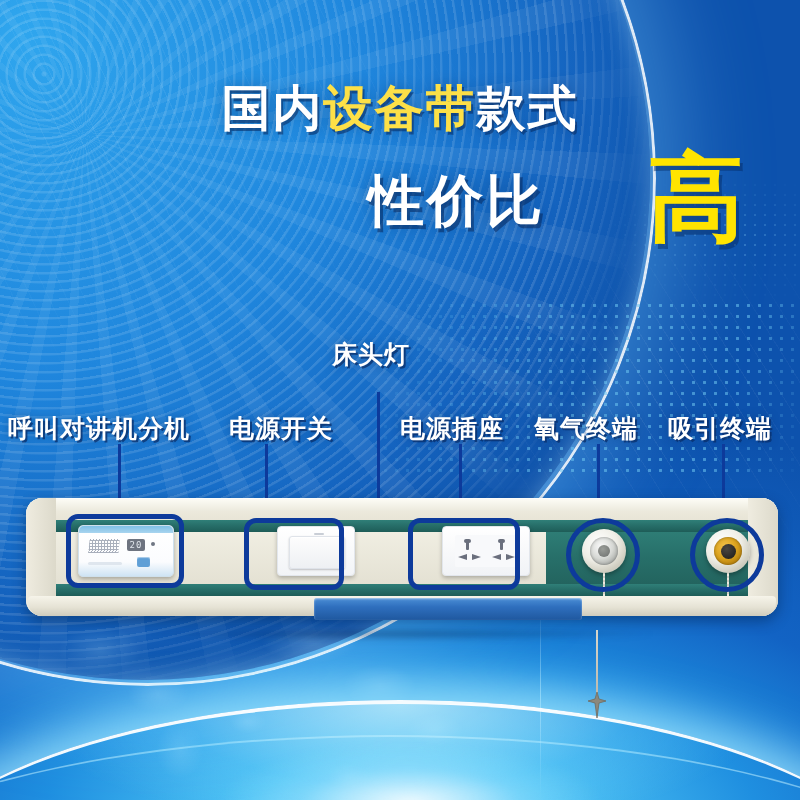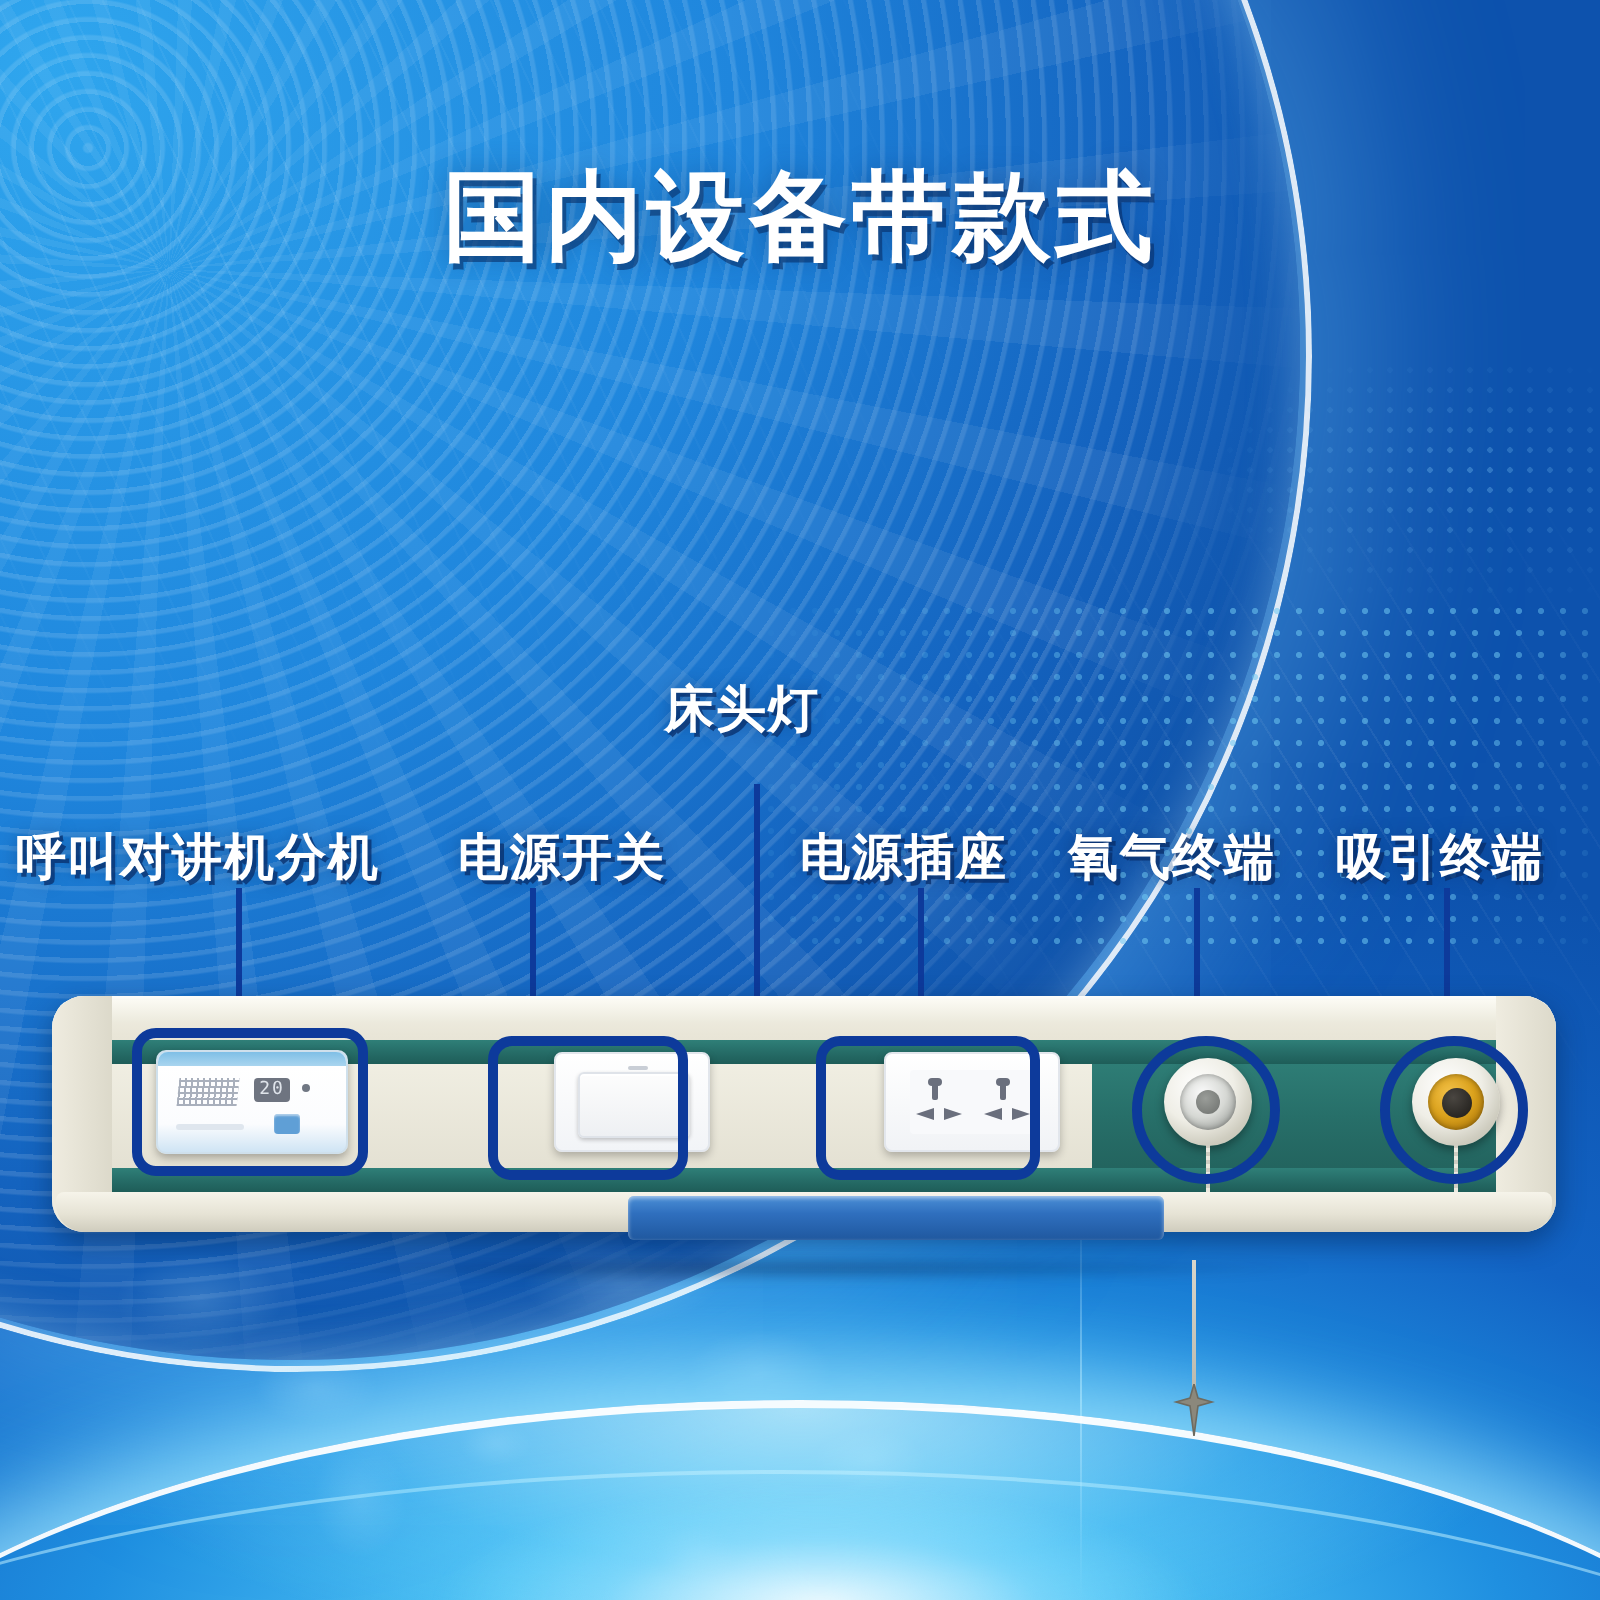--- a/index.html
+++ b/index.html
@@ -107,21 +107,21 @@
     background:linear-gradient(180deg, rgba(190,235,255,.0), rgba(190,235,255,.55), rgba(190,235,255,.0));
   }
 
   
   .headline{
     position:absolute;left:0;top:78px;width:800px;text-align:center;
     font-weight:bold;letter-spacing:2px;
     text-shadow:2px 3px 0 rgba(5,40,95,.55), 0 0 14px rgba(10,50,110,.45);
   }
   .hl-1{font-size:49px;line-height:62px;color:#ffffff;white-space:nowrap;}
-  .hl-1 .hl-yellow{color:#ffffff;}
+  .hl-1 .hl-yellow{color:#fde047;}
   .hl-2-wrap{
     position:absolute;left:0;top:156px;width:800px;height:100px;
   }
   .hl-2{
     position:absolute;left:368px;top:0;font-size:56px;line-height:90px;color:#ffffff;
     font-weight:bold;letter-spacing:3px;
     text-shadow:3px 4px 0 rgba(5,40,95,.55), 0 0 16px rgba(10,50,110,.45);
   }
   .hl-big{
     position:absolute;left:648px;top:-18px;font-size:96px;line-height:120px;color:#ffe400;
@@ -281,20 +281,24 @@
   <div class="vline-faint"></div>
   <div class="arc2"></div>
   <div class="arc"></div>
   <div class="bottom-glow"></div>
 
   <div class="headline">
     <span class="hl-1">
       <span>国内</span><span class="hl-yellow">设备带</span><span>款式</span>
     </span>
   </div>
+  <div class="hl-2-wrap">
+    <span class="hl-2">性价比</span>
+    <span class="hl-big">高</span>
+  </div>
 
   <div class="callout" style="left:229px;top:412px;">电源开关</div>
   <div class="callout" style="left:8px;top:412px;">呼叫对讲机分机</div>
   <div class="callout" style="left:332px;top:338px;">床头灯</div>
   <div class="callout" style="left:400px;top:412px;">电源插座</div>
   <div class="callout" style="left:534px;top:412px;">氧气终端</div>
   <div class="callout" style="left:668px;top:412px;">吸引终端</div>
 
   <div class="leader" style="left:118px;top:444px;height:78px;"></div>
   <div class="leader" style="left:265px;top:444px;height:80px;"></div>

